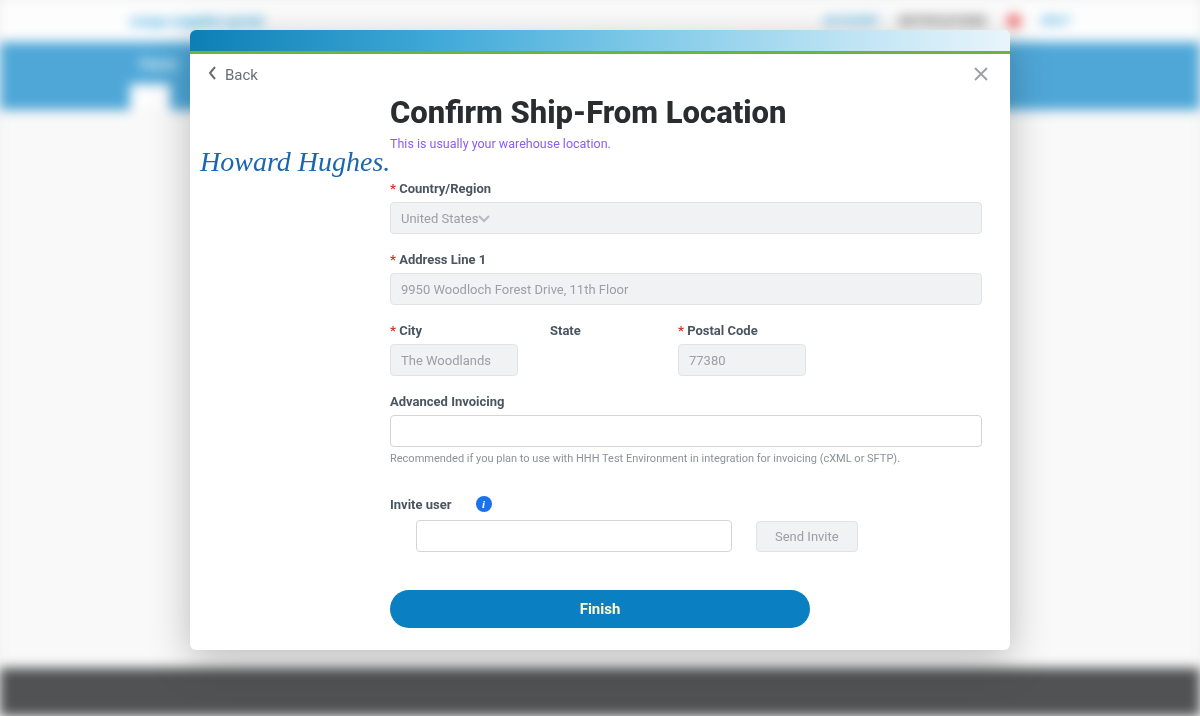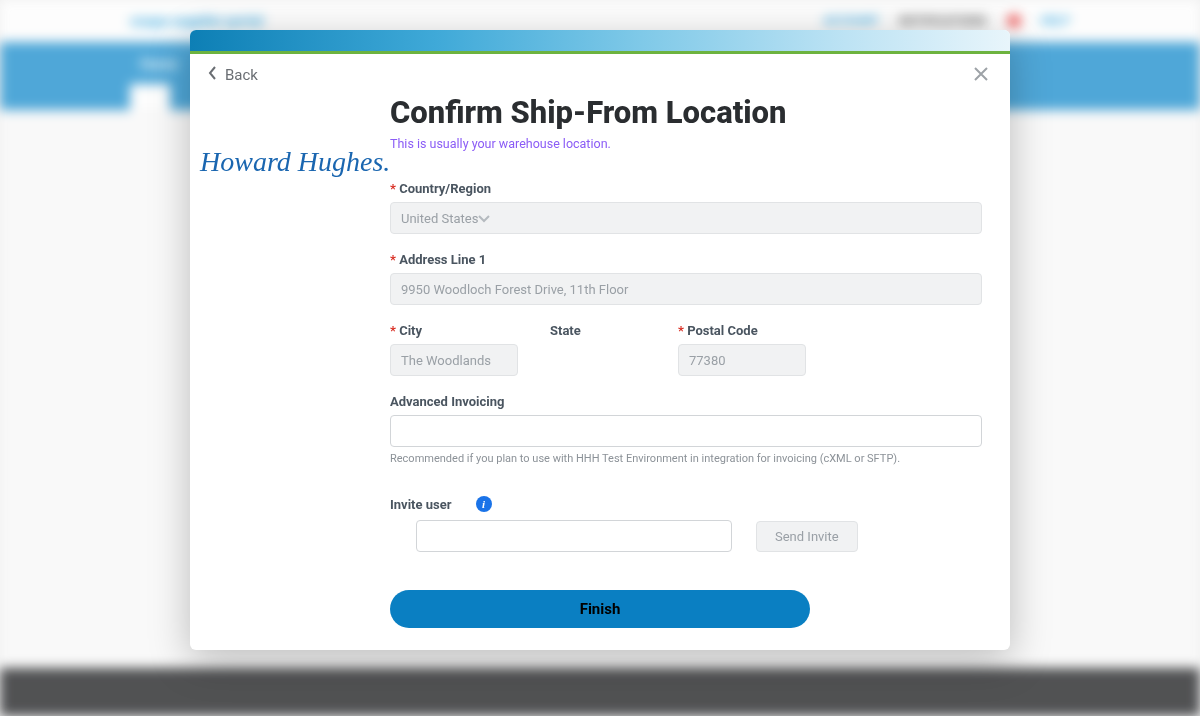--- a/index.html
+++ b/index.html
@@ -55,21 +55,21 @@
     .help-text { font-size:11px; color:#8c9298; margin-top:4px; line-height:1.4; }
     
     .invite-row { display:flex; align-items:center; gap:24px; margin-bottom:8px; }
     .invite-label { font-size:13px; font-weight:700; color:#4a5560; }
     .info-icon { width:16px; height:16px; background:#1a73e8; border-radius:50%; color:#fff; display:flex; align-items:center; justify-content:center; font-size:11px; font-weight:700; font-style:italic; font-family:serif; }
     .invite-ctrl { display:flex; gap:24px; align-items:flex-end;margin-left:26px; }
     .invite-ctrl input { width:316px; }
     .send-btn { background:#f1f2f3; border:1px solid #e1e3e5; border-radius:4px; padding:7px 18px; font-size:13px; color:#9aa0a6; cursor:default; }
     
     .modal-footer { padding: 12px 200px 22px 200px; }
-    .finish-btn { width:100%; background:#0a7fc2; border:none; border-radius:20px; padding:10px; font-size:15px; font-weight:700; color:#000000; cursor:pointer; }
+    .finish-btn { width:100%; background:#0a7fc2; border:none; border-radius:20px; padding:10px; font-size:15px; font-weight:700; color:#fef9c3; cursor:pointer; }
   </style>
 </head>
 <body>
 
 <div class="bg-blur">
   <div class="bg-topbar">
     <span class="bg-logo">coupa supplier portal</span>
     <div class="bg-topright">
       <span>ACCOUNT</span>
       <span>NOTIFICATIONS</span>

